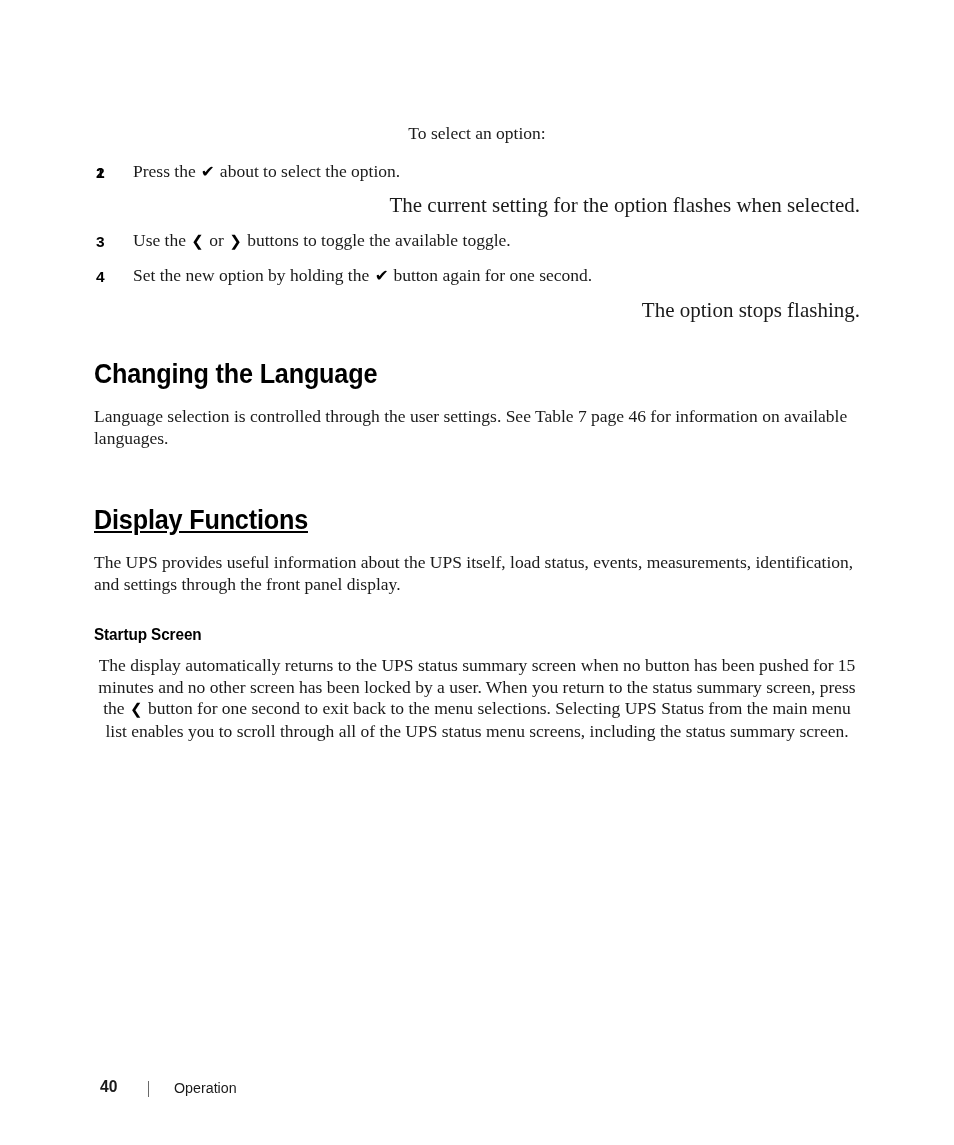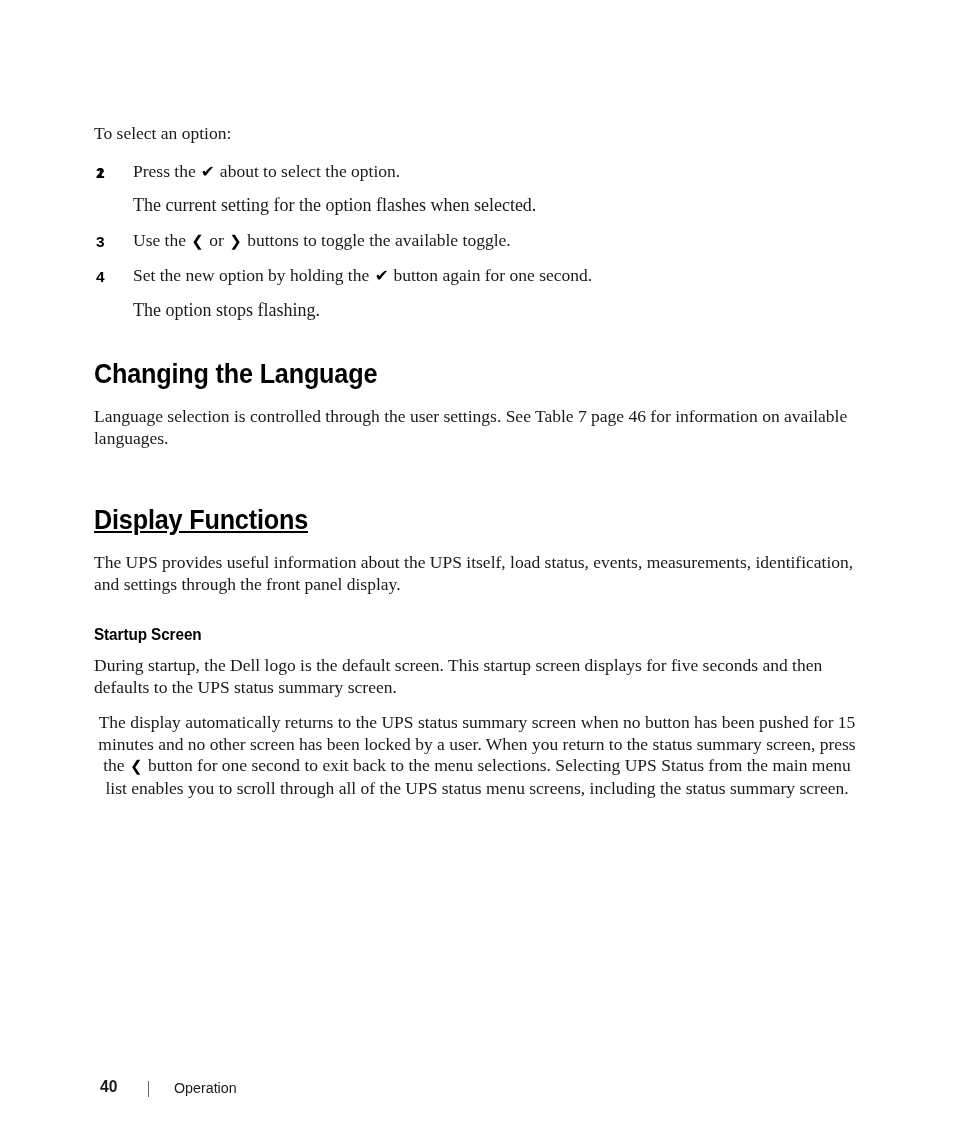--- a/index.html
+++ b/index.html
@@ -35,20 +35,21 @@
     font-family: "Liberation Serif", "DejaVu Serif", serif;
     font-size: 17.5px;
     line-height: 21.5px;
     color: #1a1a1a;
     margin: 0;
     text-align: left;
   }
 
   .lead {
     margin-bottom: 16px;
+    text-align: center;
   }
 
   
   .steps {
     margin: 0;
     padding: 0;
     list-style: none;
   }
   .step {
     position: relative;
@@ -68,23 +69,24 @@
   .step-text {
     font-family: "Liberation Serif", "DejaVu Serif", serif;
     font-size: 17.5px;
     line-height: 21.5px;
     color: #1a1a1a;
   }
   .substep {
     padding-left: 39px;
     margin-bottom: 13px;
     font-family: "Liberation Serif", "DejaVu Serif", serif;
-    font-size: 18px;
+    font-size: 21px;
     line-height: 21.5px;
     color: #1a1a1a;
+    text-align: right;
   }
 
   
   .btn-glyph {
     display: inline-block;
     font-family: "DejaVu Sans", sans-serif;
     font-weight: bold;
     color: #000;
     vertical-align: baseline;
   }
@@ -206,21 +208,20 @@
     <p class="para body-block">Language selection is controlled through the user settings. See Table 7 page 46 for information on available languages.</p>
 
     <div class="h1-wrap tight">
       <h1 class="h1">Display Functions</h1>
     </div>
     <p class="para body-block">The UPS provides useful information about the UPS itself, load status, events, measurements, identification, and settings through the front panel display.</p>
 
     <div class="h2-wrap">
       <h2 class="h2">Startup Screen</h2>
     </div>
-    <p class="para body-block">During startup, the Dell logo is the default screen. This startup screen displays for five seconds and then defaults to the UPS status summary screen.</p>
 
     <p class="para body-block"><span>The display automatically returns to the UPS status summary screen when no button has been pushed for 15 minutes and no other screen has been locked by a user. When you return to the status summary screen, press the </span><span class="btn-glyph glyph-chev">❮</span><span> button for one second to exit back to the menu selections. Selecting UPS Status from the main menu list enables you to scroll through all of the UPS status menu screens, including the status summary screen.</span></p>
 
   </div>
 
   <div class="footer">
     <span class="footer-pageno">40</span>
     <span class="footer-sep"></span>
     <span class="footer-section">Operation</span>
   </div>

